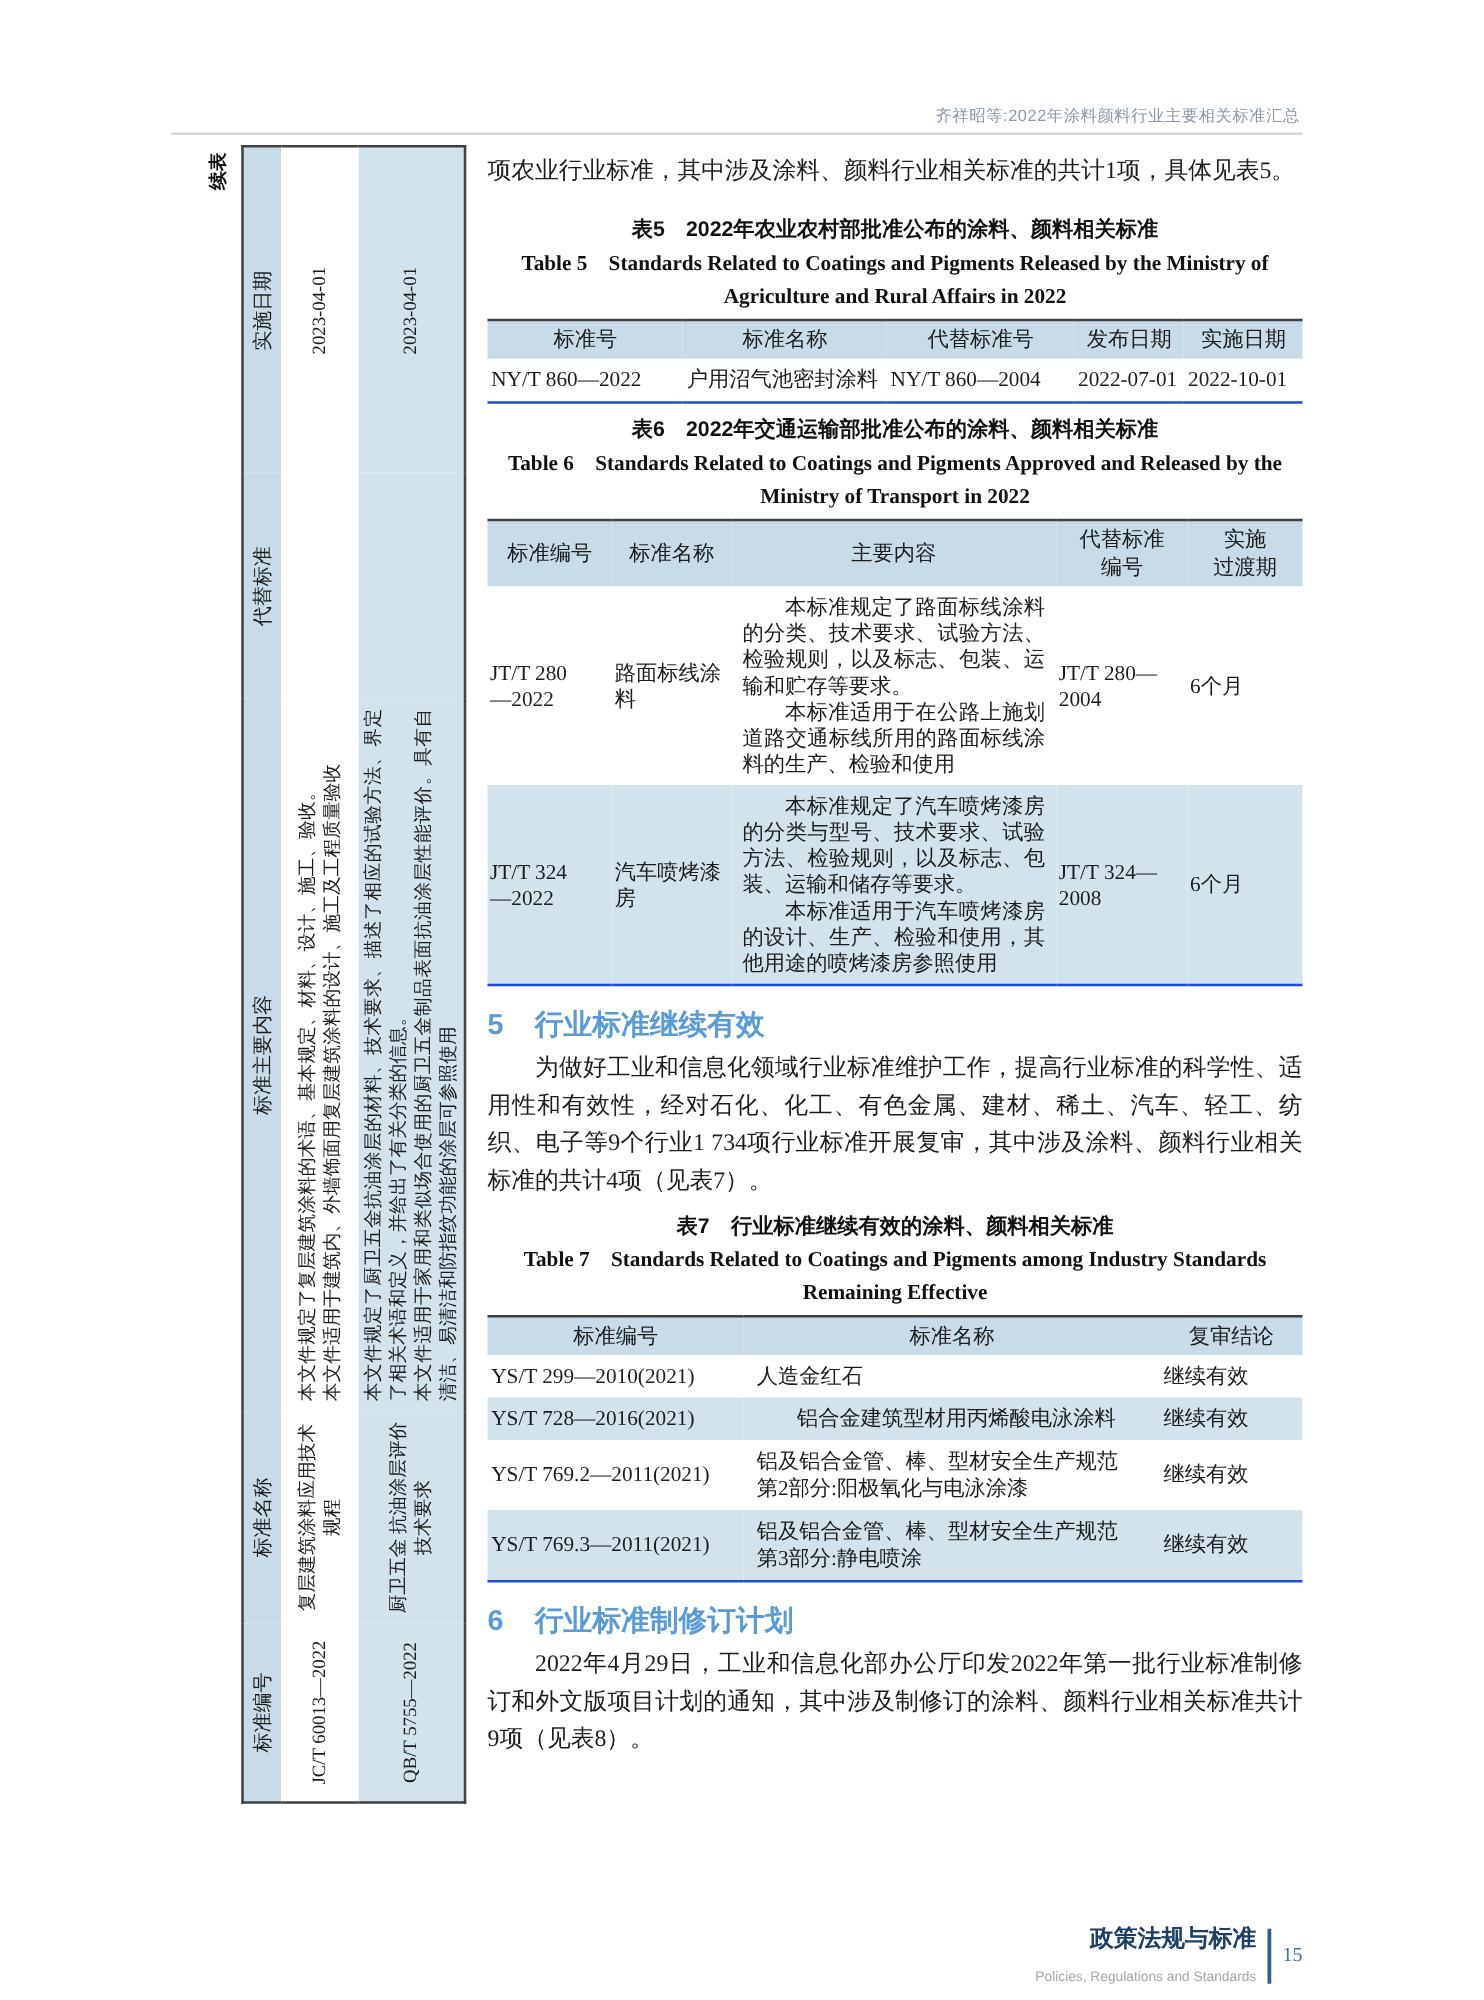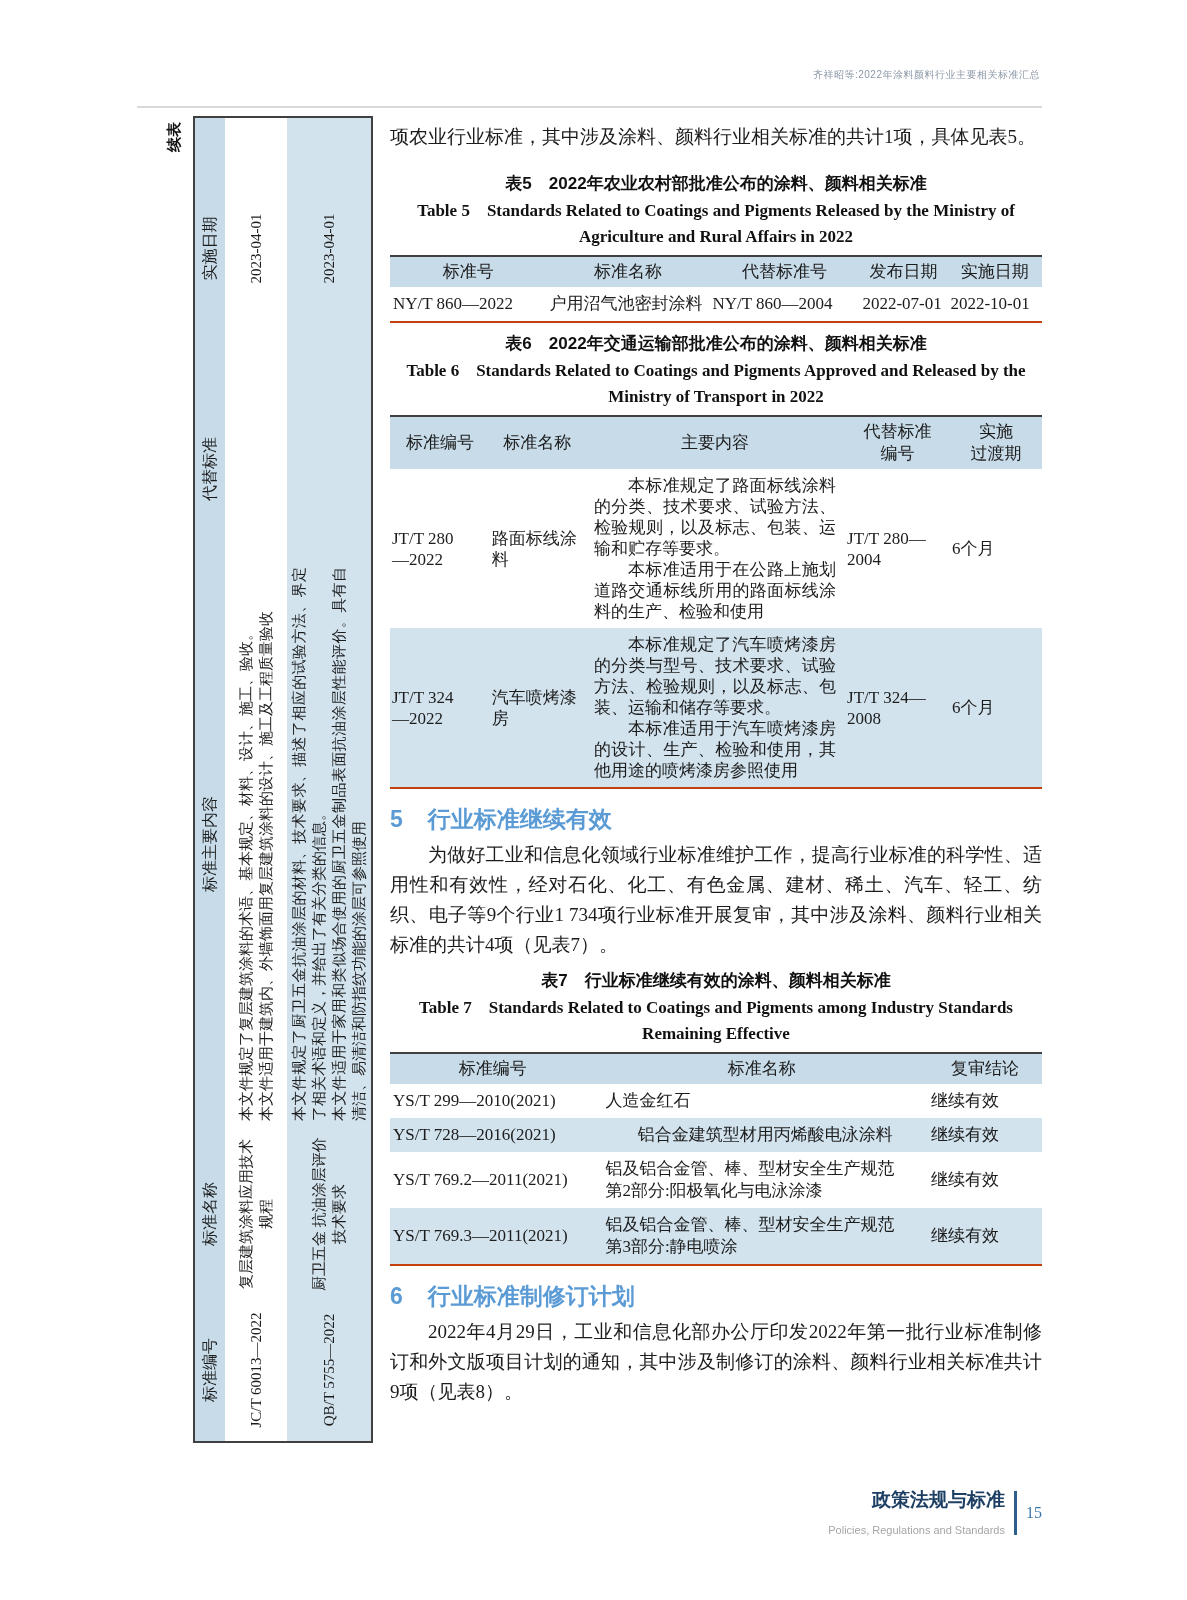--- a/index.html
+++ b/index.html
@@ -3,23 +3,23 @@
 <meta charset="utf-8">
 <style>
   html,body { margin:0; padding:0; }
   body {
     width:1187px; height:1600px; position:relative; background:#ffffff;
     font-family:"Liberation Serif","DejaVu Serif",serif; color:#1c1c1c;
     overflow:hidden;
   }
   
   .running-head {
-    position:absolute; top:68px; right:147px;
+    position:absolute; top:84px; right:147px;
     font-family:"Liberation Sans","DejaVu Sans",sans-serif;
-    font-size:10px; color:#8c99a8; letter-spacing:.5px;
+    font-size:13px; color:#8c99a8; letter-spacing:.5px;
   }
   .head-rule { position:absolute; top:106px; left:137px; width:905px; height:2px; background:#d9d9d9; }
 
   
   .sidebar-outer { position:absolute; left:163px; top:118px; width:210px; height:1325px; }
   .sidebar-inner {
     width:1325px; height:210px;
     transform: rotate(-90deg) translateX(-100%);
     transform-origin: top left;
   }
@@ -47,36 +47,36 @@
   .indent { text-indent:2em; }
   .mt { margin-top:10px; }
   .cap-cn {
     margin:20px 0 0; text-align:center; font-family:"Liberation Sans","DejaVu Sans",sans-serif;
     font-weight:bold; font-size:17px; line-height:24px; color:#111;
   }
   .cap-cn.tight { margin-top:9px; }
   .cap-en { margin:2px 0 0; text-align:center; font-weight:bold; font-size:17px; line-height:26px; color:#111; }
   .std-table {
     width:100%; border-collapse:collapse; table-layout:fixed; margin-top:5px;
-    border-top:2px solid #404040; border-bottom:2px solid #c2410c;
+    border-top:2px solid #404040; border-bottom:2px solid #1d4ed8;
   }
   .std-table th { background:#c7dbe9; font-weight:normal; font-size:17px; line-height:22px; padding:4px 2px; text-align:center; }
   .std-table td { font-size:17px; line-height:22px; padding:6px 3px; text-align:left; vertical-align:middle; }
   .t6 td { line-height:21px; padding:5px 2px; }
   .t6 td.cell-content { text-align:justify; padding:6px 9px; }
   .t6 td.cell-content p { margin:0; text-indent:2em; }
   .row-blue { background:#d2e3ee; }
   .sec-head {
     margin:15px 0 0; font-family:"Liberation Sans","DejaVu Sans",sans-serif;
     font-size:23px; font-weight:bold; color:#5b9bd5; line-height:30px;
   }
   .sec-head .num { margin-right:25px; }
 
   
-  .footer { position:absolute; top:1488px; right:145px; display:flex; align-items:center;justify-content:flex-end; }
+  .footer { position:absolute; top:1540px; right:145px; display:flex; align-items:center;justify-content:flex-end; }
   .footer-text { text-align:right; margin-right:9px; }
   .footer-cn { font-family:"Liberation Sans","DejaVu Sans",sans-serif; font-weight:bold; font-size:19px; line-height:23px; color:#1d3f63; }
   .footer-en { font-family:"Liberation Sans","DejaVu Sans",sans-serif; font-size:11px; line-height:14px; color:#a6a6a6;margin-top:12px; }
   .footer-bar { width:3px; height:44px; background:#2d5f8e; margin-right:9px; }
   .footer-page { font-size:16px; color:#3a76a8; }
 </style>
 </head>
 <body>
 
 <div>

